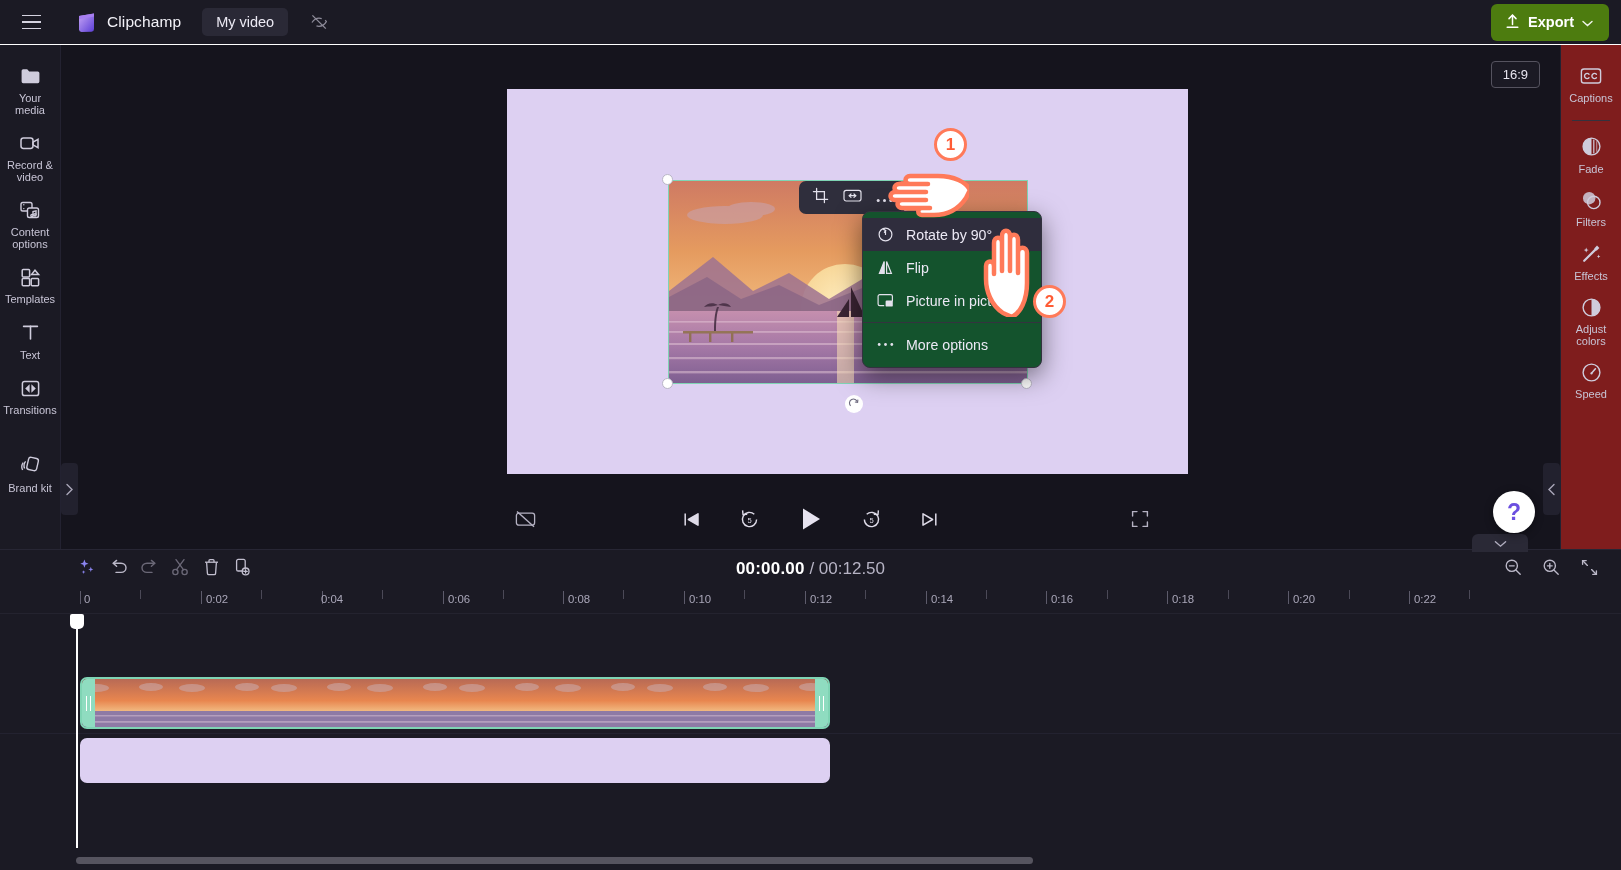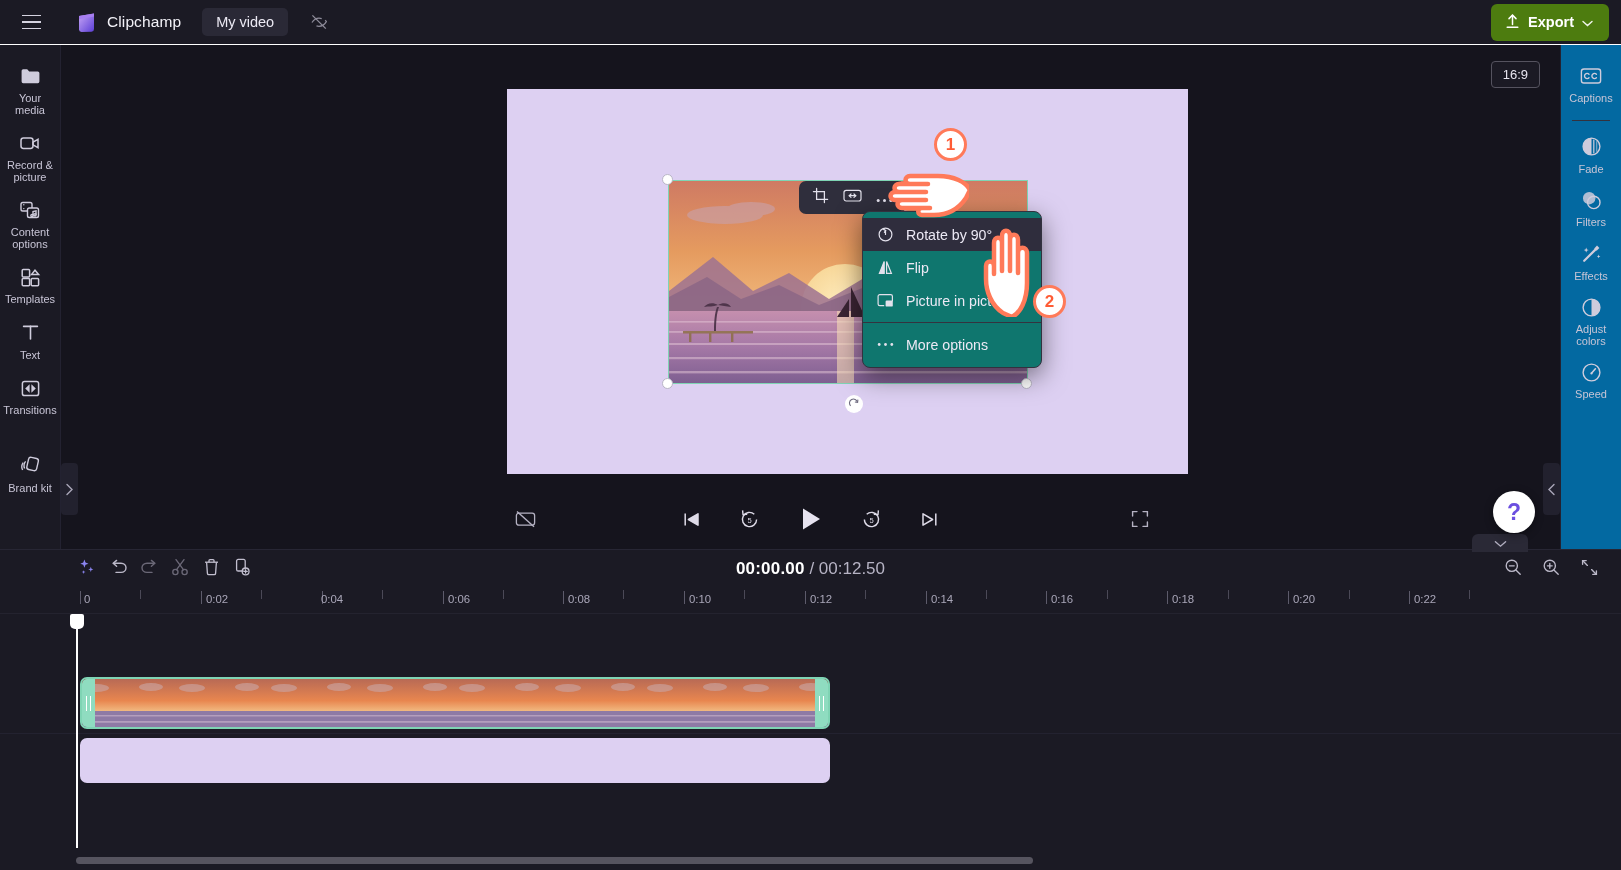--- a/index.html
+++ b/index.html
@@ -86,21 +86,21 @@
     position: absolute; left: 738px; top: 136px; height: 33px;
     background: #2f2e3c; border-radius: 7px;
     display: flex; align-items: center; padding: 0 6px; gap: 2px; z-index: 6;
   }
   .mini-btn { width: 30px; height: 27px; display: flex; align-items: center;
     justify-content: center; border-radius: 4px; cursor: pointer; }
 
   
   .ctx-menu {
     position: absolute; left: 801px; top: 166px; width: 180px;
-    background: #0f766e; border: 1px solid #33323f; border-radius: 8px;
+    background: #14532d; border: 1px solid #33323f; border-radius: 8px;
     padding: 6px 0; z-index: 8; box-shadow: 0 8px 26px rgba(0,0,0,.5);
   }
   .ctx-item { display: flex; align-items: center; gap: 12px;
     padding: 8px 14px; font-size: 14.2px; color: #ece9f5; cursor: pointer; }
   .ctx-item.active { background: #2f2d3d; }
   .ctx-ico { width: 17px; height: 17px; display: flex; align-items: center; justify-content: center; flex:0 0 17px;}
   .ctx-sep { height: 1px; background: #34333f; margin: 5px 0; }
 
   
   .hand { position: absolute; z-index: 12; pointer-events: none; }
@@ -115,21 +115,21 @@
   .playbar { height: 56px; flex: 0 0 56px; display: flex; align-items: center;
     position: relative; padding: 0 20px; }
   .pb-left { position: absolute; left: 447px; display: flex; align-items: center; }
   .pb-center { margin: 0 auto; display: flex; align-items: center; gap: 24px; }
   .pb-right { position: absolute; right: 403px; }
   .pb-btn { width: 34px; height: 34px; display: flex; align-items: center;
     justify-content: center; cursor: pointer; border-radius: 5px; }
 
   
   .right-rail {
-    width: 61px; flex: 0 0 61px; background: #0369a1;
+    width: 61px; flex: 0 0 61px; background: #7f1d1d;
     padding-top: 12px; display: flex; flex-direction: column;
     align-items: center; border-left: 1px solid #232231;
   }
   .rr-sep { width: 38px; height: 1px; background: #33323e; margin: 9px 0 7px; }
 
   
   .collapse-arrow {
     position: absolute; width: 17px; height: 52px; background: #22212e;
     border-radius: 4px; display: flex; align-items: center; justify-content: center;
     cursor: pointer; z-index: 7; color: #a9a6b8; font-size: 12px;
@@ -260,21 +260,21 @@
       </div>
 
       <div class="rail-item">
         <span class="rail-ico">
           <svg width="24" height="24" viewBox="0 0 24 24" fill="none" stroke="#cfccdc" stroke-width="1.5">
             <rect x="3" y="7" width="12" height="10.4" rx="2.4"></rect>
             <path d="M15 11.2l5-2.8v8.2l-5-2.8z"></path>
           </svg>
         </span>
         <span class="rail-lbl">
-          <span>Record &amp;</span><br><span>picture</span>
+          <span>Record &amp;</span><br><span>video</span>
         </span>
       </div>
 
       <div class="rail-item">
         <span class="rail-ico">
           <svg width="24" height="24" viewBox="0 0 24 24" fill="none" stroke="#cfccdc" stroke-width="1.4">
             <rect x="3" y="4.5" width="11" height="8.5" rx="1.8"></rect>
             <circle cx="5.8" cy="6.8" r=".7" fill="#cfccdc" stroke="none"></circle>
             <circle cx="5.8" cy="10.6" r=".7" fill="#cfccdc" stroke="none"></circle>
             <rect x="9.5" y="10" width="11" height="9.5" rx="1.8" fill="#1b1a24"></rect>

